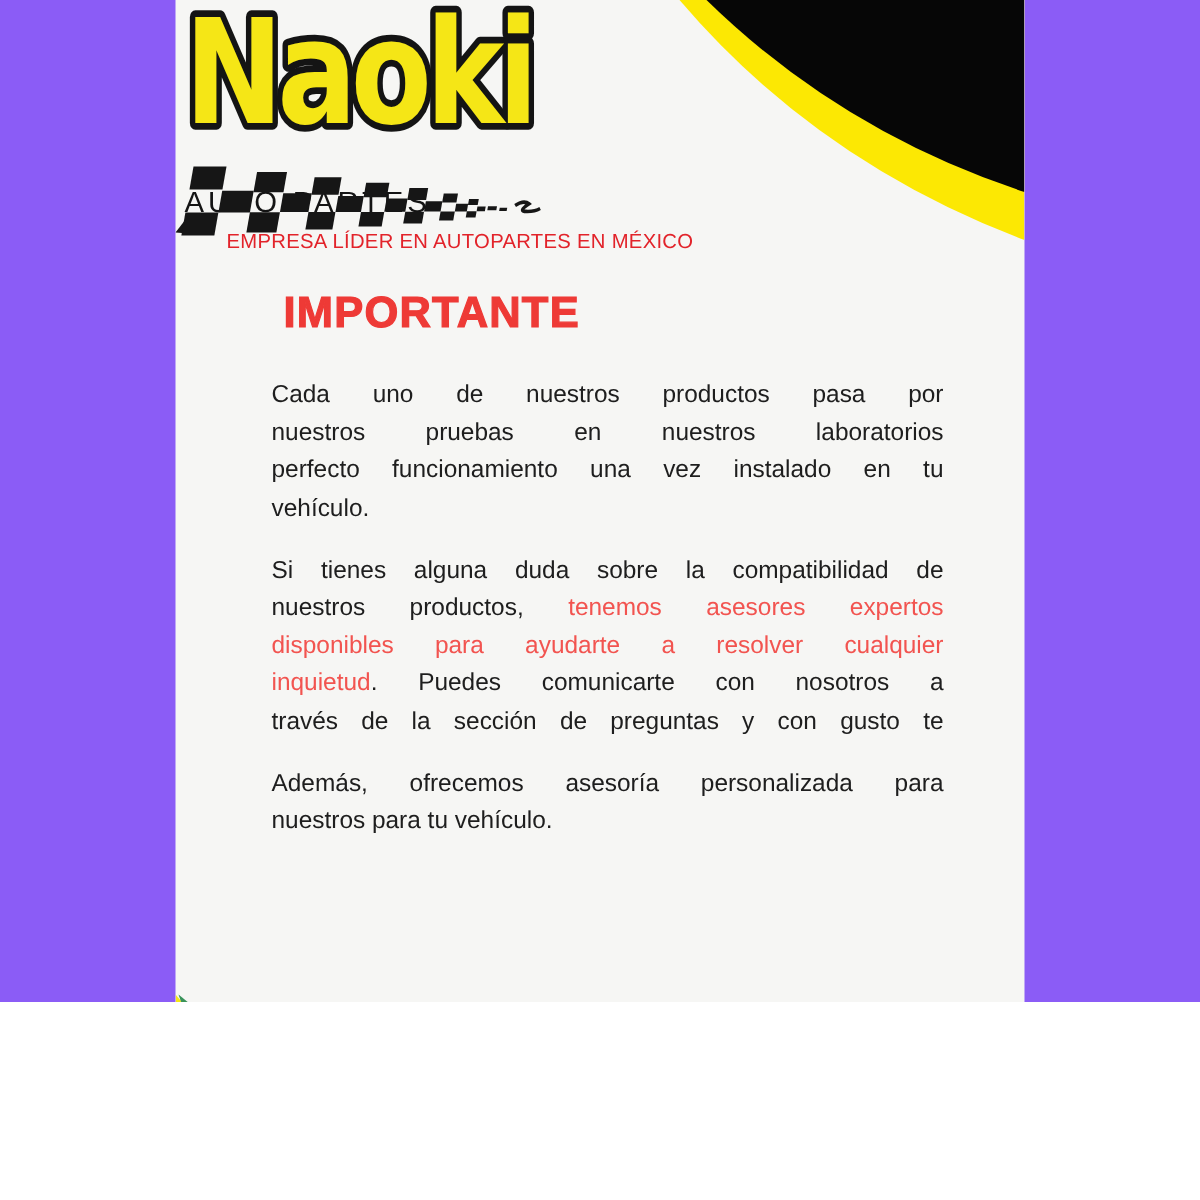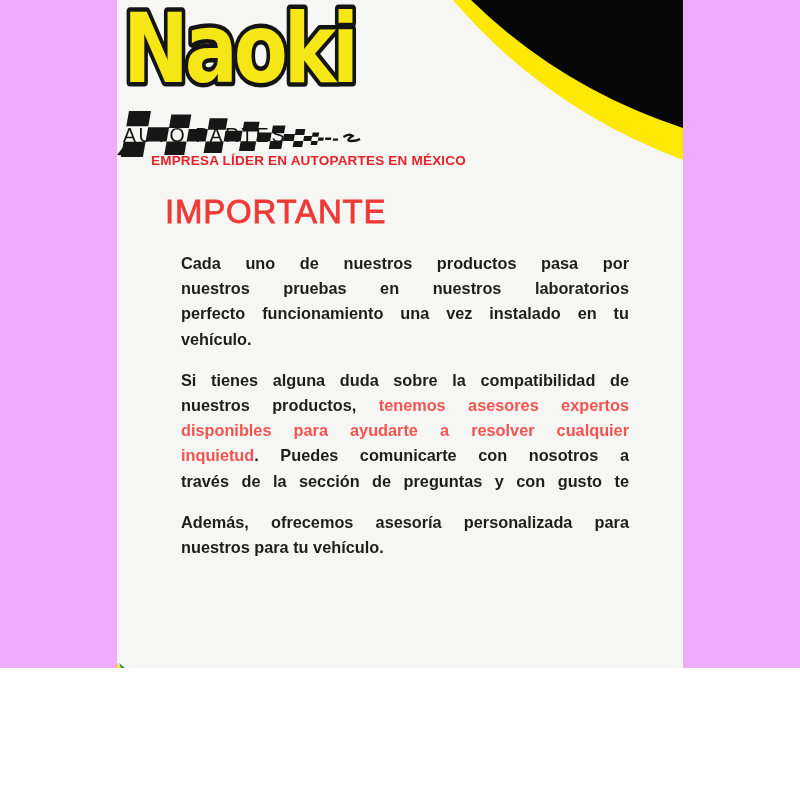--- a/index.html
+++ b/index.html
@@ -1,40 +1,40 @@
 <!DOCTYPE html>
 <html style="--brand-yellow: #F5E616; --ink-black: #141414; --accent-red: #E2232A; --heading-red: #EE3A36; --highlight-red: #F25450; --body-text: #1E1E1E; --page-bg: #F6F6F4; --corner-black: #060606; --corner-yellow: #FCE803; --mountain-black: #0A0A0A; --dark-green-a: #2A6B4C; --dark-green-b: #05150E; --left-green-a: #35905A; --left-green-b: #C8E22B; --right-green-a: #2F8C58; --right-green-b: #B7DC3A;"><head>
 <meta charset="utf-8">
 <style>
   html,body{margin:0;padding:0;background:#ffffff;}
-  .canvas{position:relative;width:800px;height:668px;background:#f0abfc;overflow:hidden;
+  .canvas{position:relative;width:800px;height:668px;background:#8b5cf6;overflow:hidden;
           font-family:"Liberation Sans", sans-serif;}
   .page{position:absolute;left:117px;top:0;width:566px;height:800px;background:var(--page-bg,#f6f6f4);overflow:hidden;}
 
   
   .corner{position:absolute;top:0;left:0;width:566px;height:180px;display:block;}
 
   
   .naoki-svg{position:absolute;left:2px;top:2px;width:244px;height:98px;overflow:visible;}
   .naoki-svg text{
     font-family:"DejaVu Sans", sans-serif;font-weight:bold;font-size:97px;letter-spacing:-5px;
     fill:var(--brand-yellow,#f5e616);stroke:var(--ink-black,#141414);stroke-width:9px;
     stroke-linejoin:round;paint-order:stroke fill;
   }
   .autopartes{position:absolute;left:6px;top:92px;font-size:19.5px;font-weight:normal;
     letter-spacing:2.6px;color:var(--ink-black,#141414);white-space:nowrap;margin-top:32px;}
   .flag{position:absolute;left:0px;top:110px;width:252px;height:54px;overflow:visible;}
-  .tagline{position:absolute;left:6px;top:153px;font-size:13.5px;font-weight:bold;
+  .tagline{position:absolute;left:6px;top:153px;font-size:13.5px;font-weight:normal;
     letter-spacing:0.2px;color:var(--accent-red,#e2232a);white-space:nowrap;padding-left:28px;}
 
   
-  .heading{position:absolute;left:48px;top:193px;margin:0;font-size:33px;font-weight:normal;
+  .heading{position:absolute;left:72px;top:193px;margin:0;font-size:29px;font-weight:bold;
     letter-spacing:0.8px;color:var(--heading-red,#ee3a36);-webkit-text-stroke:0.8px currentColor;}
   .copy{position:absolute;left:64px;top:251px;width:448px;color:var(--body-text,#1e1e1e);
-    font-size:16.3px;font-weight:bold;line-height:25.2px;}
+    font-size:16.3px;font-weight:normal;line-height:25.2px;}
   .para{margin:0 0 16px 0;}
   .line{display:block;text-align:justify;text-align-last:justify;}
   .line.last{text-align-last:left;}
   .seg.red{color:var(--highlight-red,#f25450);}
 
   
   .bottom{position:absolute;left:0;bottom:0;width:566px;height:150px;display:block;}
 </style>
 </head>
 <body>

